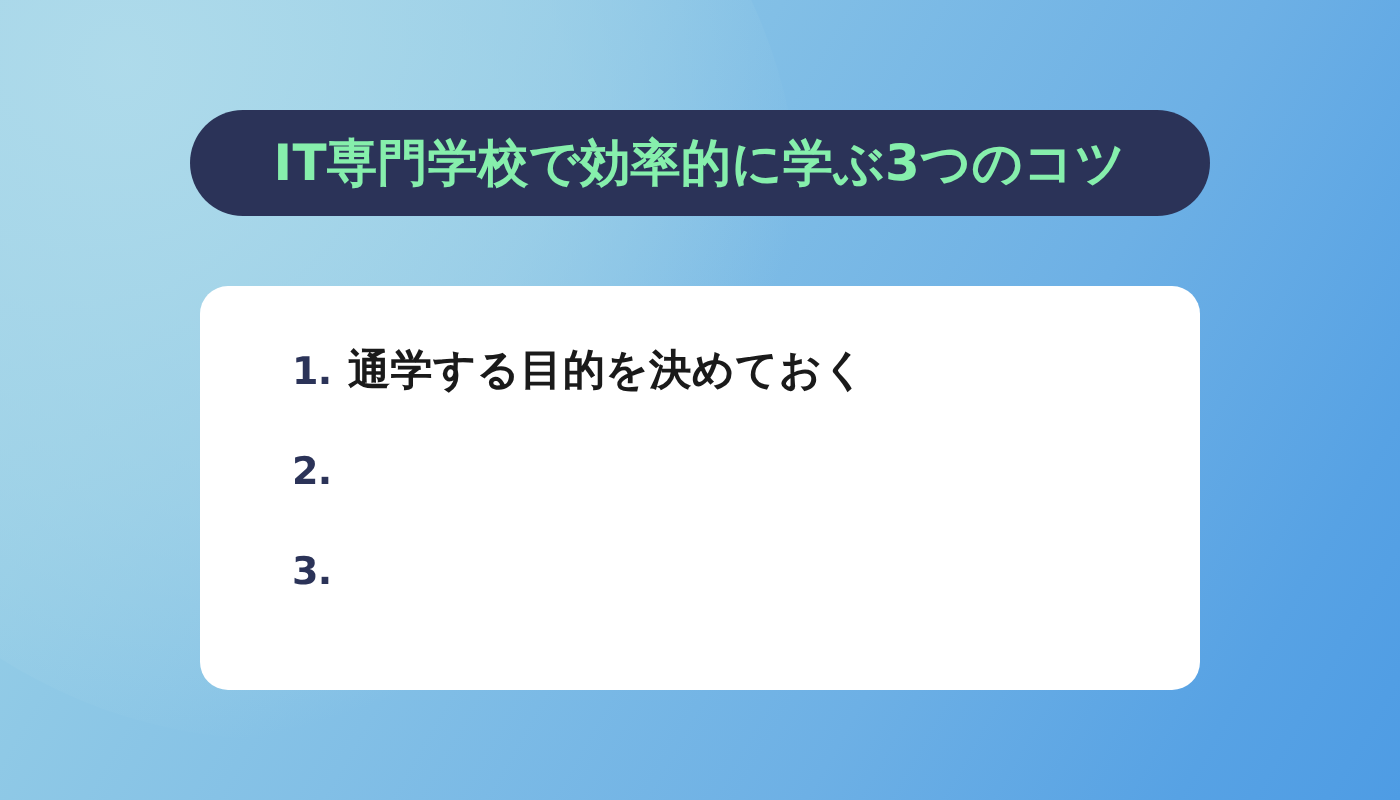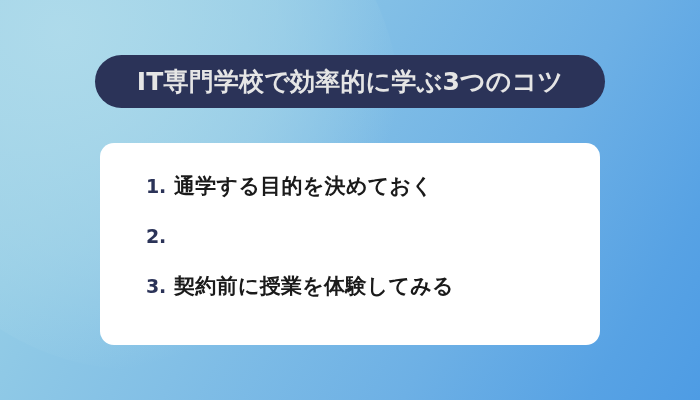--- a/index.html
+++ b/index.html
@@ -53,21 +53,21 @@
     height: 53px;
     border-radius: 27px;
     background: #2b3358;
     display: flex;
     align-items: center;
     justify-content: center;
     box-sizing: border-box;
     padding: 0 22px;
   }
   #title-text {
-    color: #e5e5e5;
+    color: #86efac;
     font-size: 25px;
     font-weight: bold;
     letter-spacing: 0.2px;
     line-height: 1;
     white-space: nowrap;
   }
 
   
   #content-card {
     position: absolute;
@@ -120,17 +120,16 @@
       <span class="item-marker">1.</span>
       <span class="item-label">通学する目的を決めておく</span>
     </div>
 
     <div class="list-item">
       <span class="item-marker">2.</span>
     </div>
 
     <div class="list-item">
       <span class="item-marker">3.</span>
-      <span class="item-label">契約前に授業を体験してみる</span>
     </div>
 
   </div>
 </div>
 
 </body></html>

